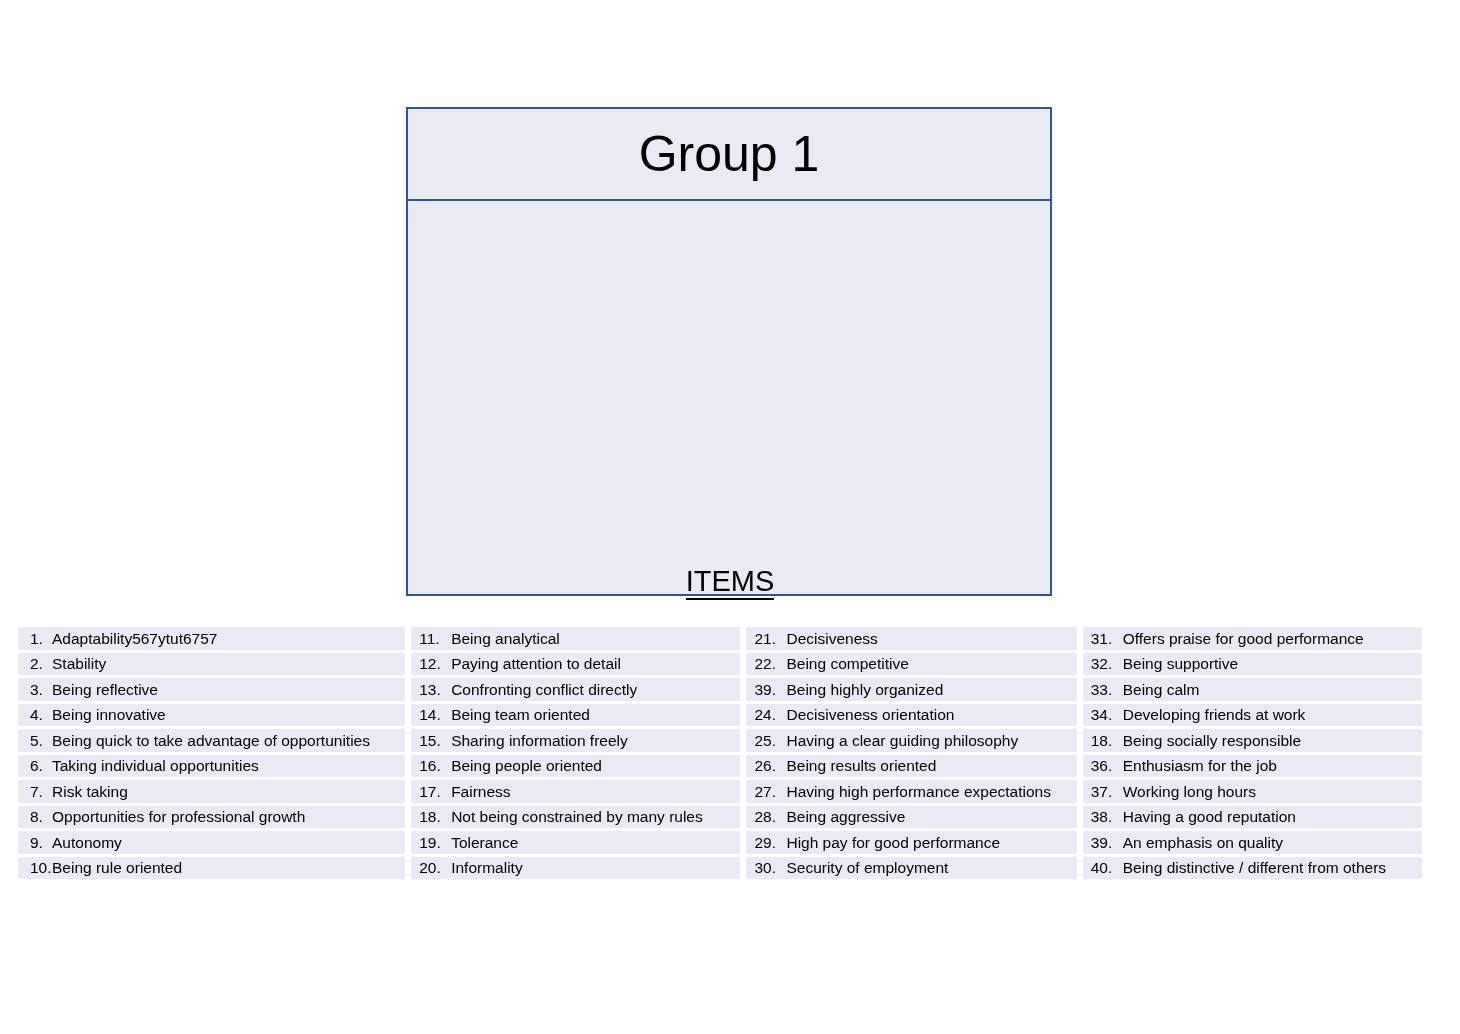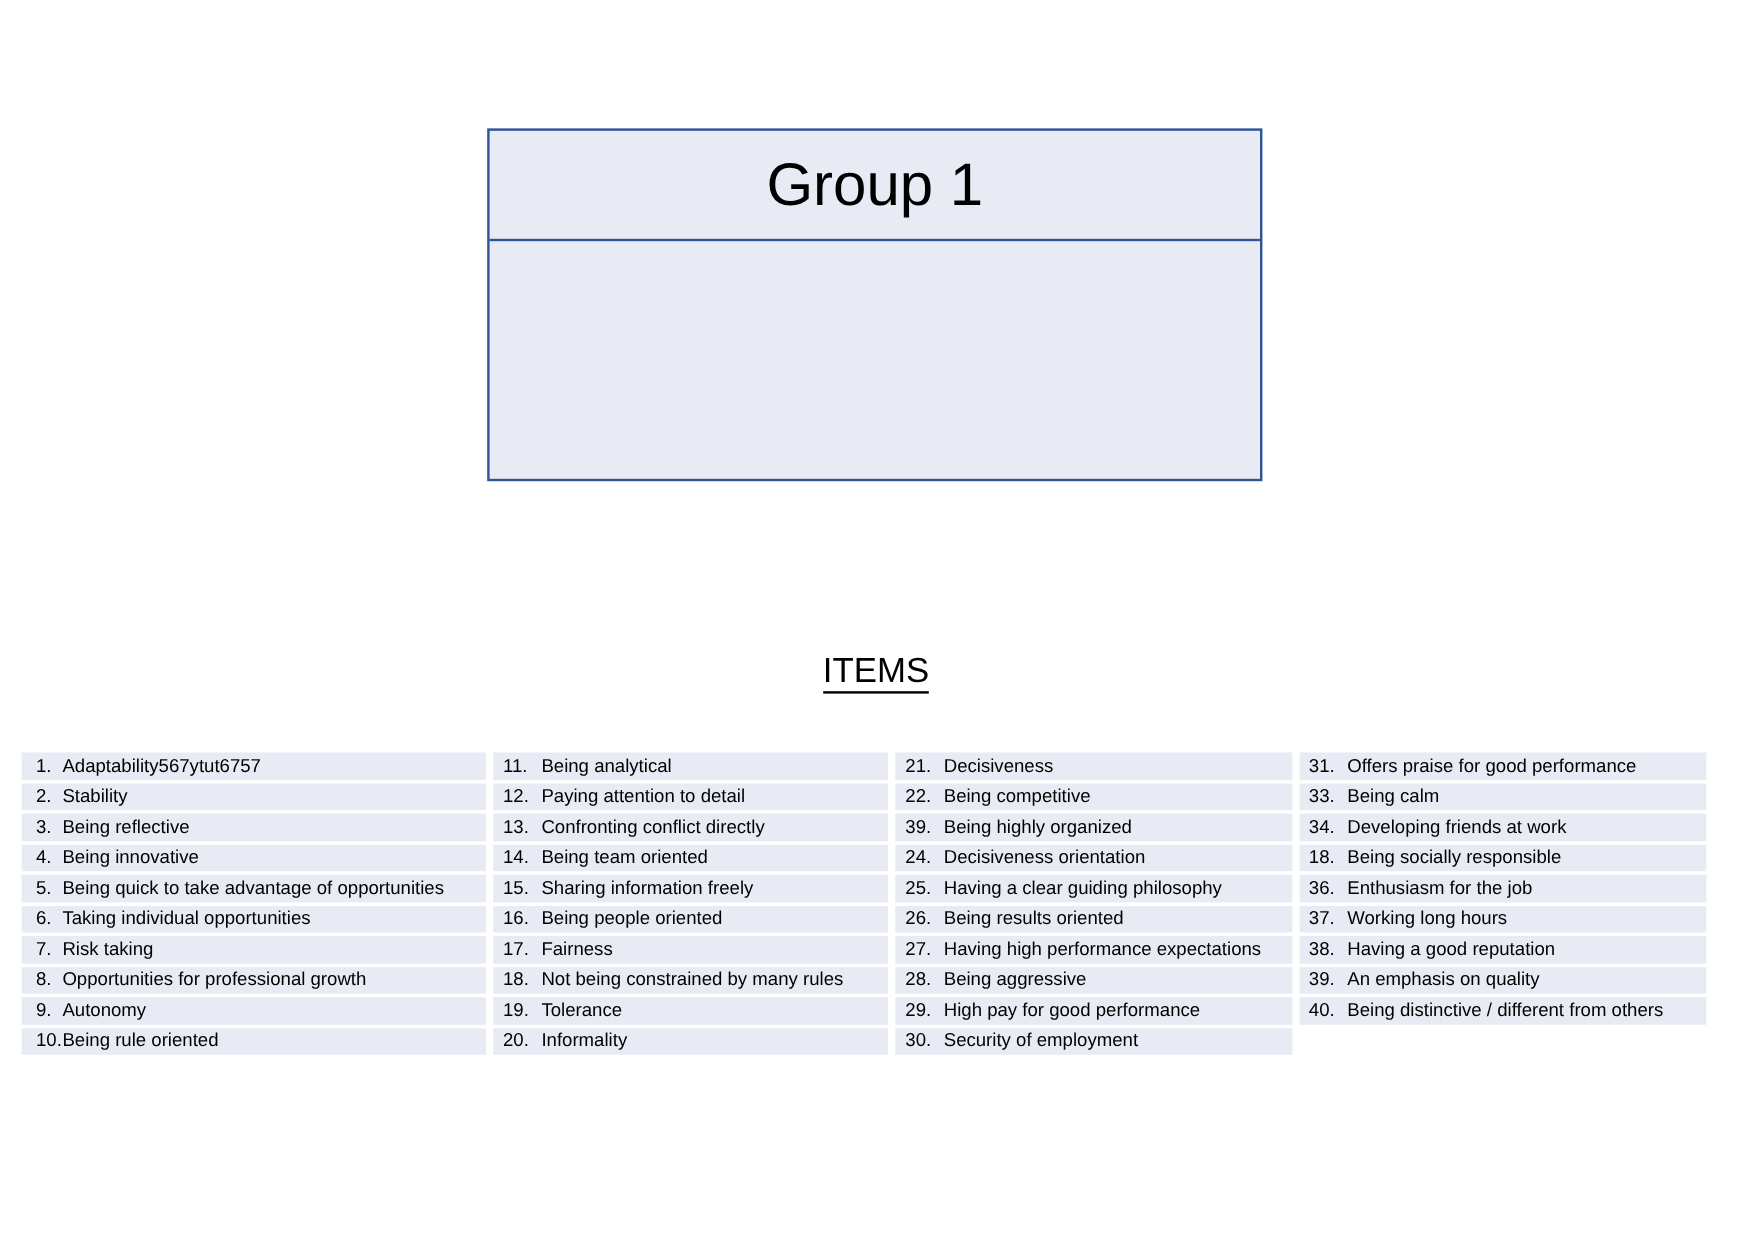--- a/index.html
+++ b/index.html
@@ -15,21 +15,21 @@
     position: relative;
     overflow: hidden;
   }
 
   
   .group-box {
     position: absolute;
     left: 406px;
     top: 107px;
     width: 646px;
-    height: 294px;
+    height: 489px;
     box-sizing: border-box;
     background: #E8EBF4;
     border: 2px solid #2E5596;
   }
   .group-box-header {
     height: 92px;
     box-sizing: border-box;
     border-bottom: 2px solid #2E5596;
     display: flex;
     align-items: center;
@@ -43,21 +43,21 @@
     letter-spacing: 0px;
   }
   .group-box-body {
     height: 293px;
   }
 
   
   .items-heading {
     position: absolute;
     left: 0;
-    top: 543px;
+    top: 565px;
     width: 1460px;
     text-align: center;
     font-size: 29px;
     font-weight: 400;
     color: #000000;
   }
   .items-heading span {
     border-bottom: 2px solid #000000;
     padding-bottom: 1px;
   }
@@ -250,20 +250,24 @@
         <span class="item-num">30.</span>
         <span class="item-label">Security of employment</span>
       </div>
     </div>
   <div class="items-col items-col-4">
       <div class="item-row">
         <span class="item-num">31.</span>
         <span class="item-label">Offers praise for good performance</span>
       </div>
       <div class="item-row">
+        <span class="item-num">32.</span>
+        <span class="item-label">Being supportive</span>
+      </div>
+      <div class="item-row">
         <span class="item-num">33.</span>
         <span class="item-label">Being calm</span>
       </div>
       <div class="item-row">
         <span class="item-num">34.</span>
         <span class="item-label">Developing friends at work</span>
       </div>
       <div class="item-row">
         <span class="item-num">18.</span>
         <span class="item-label">Being socially responsible</span>

